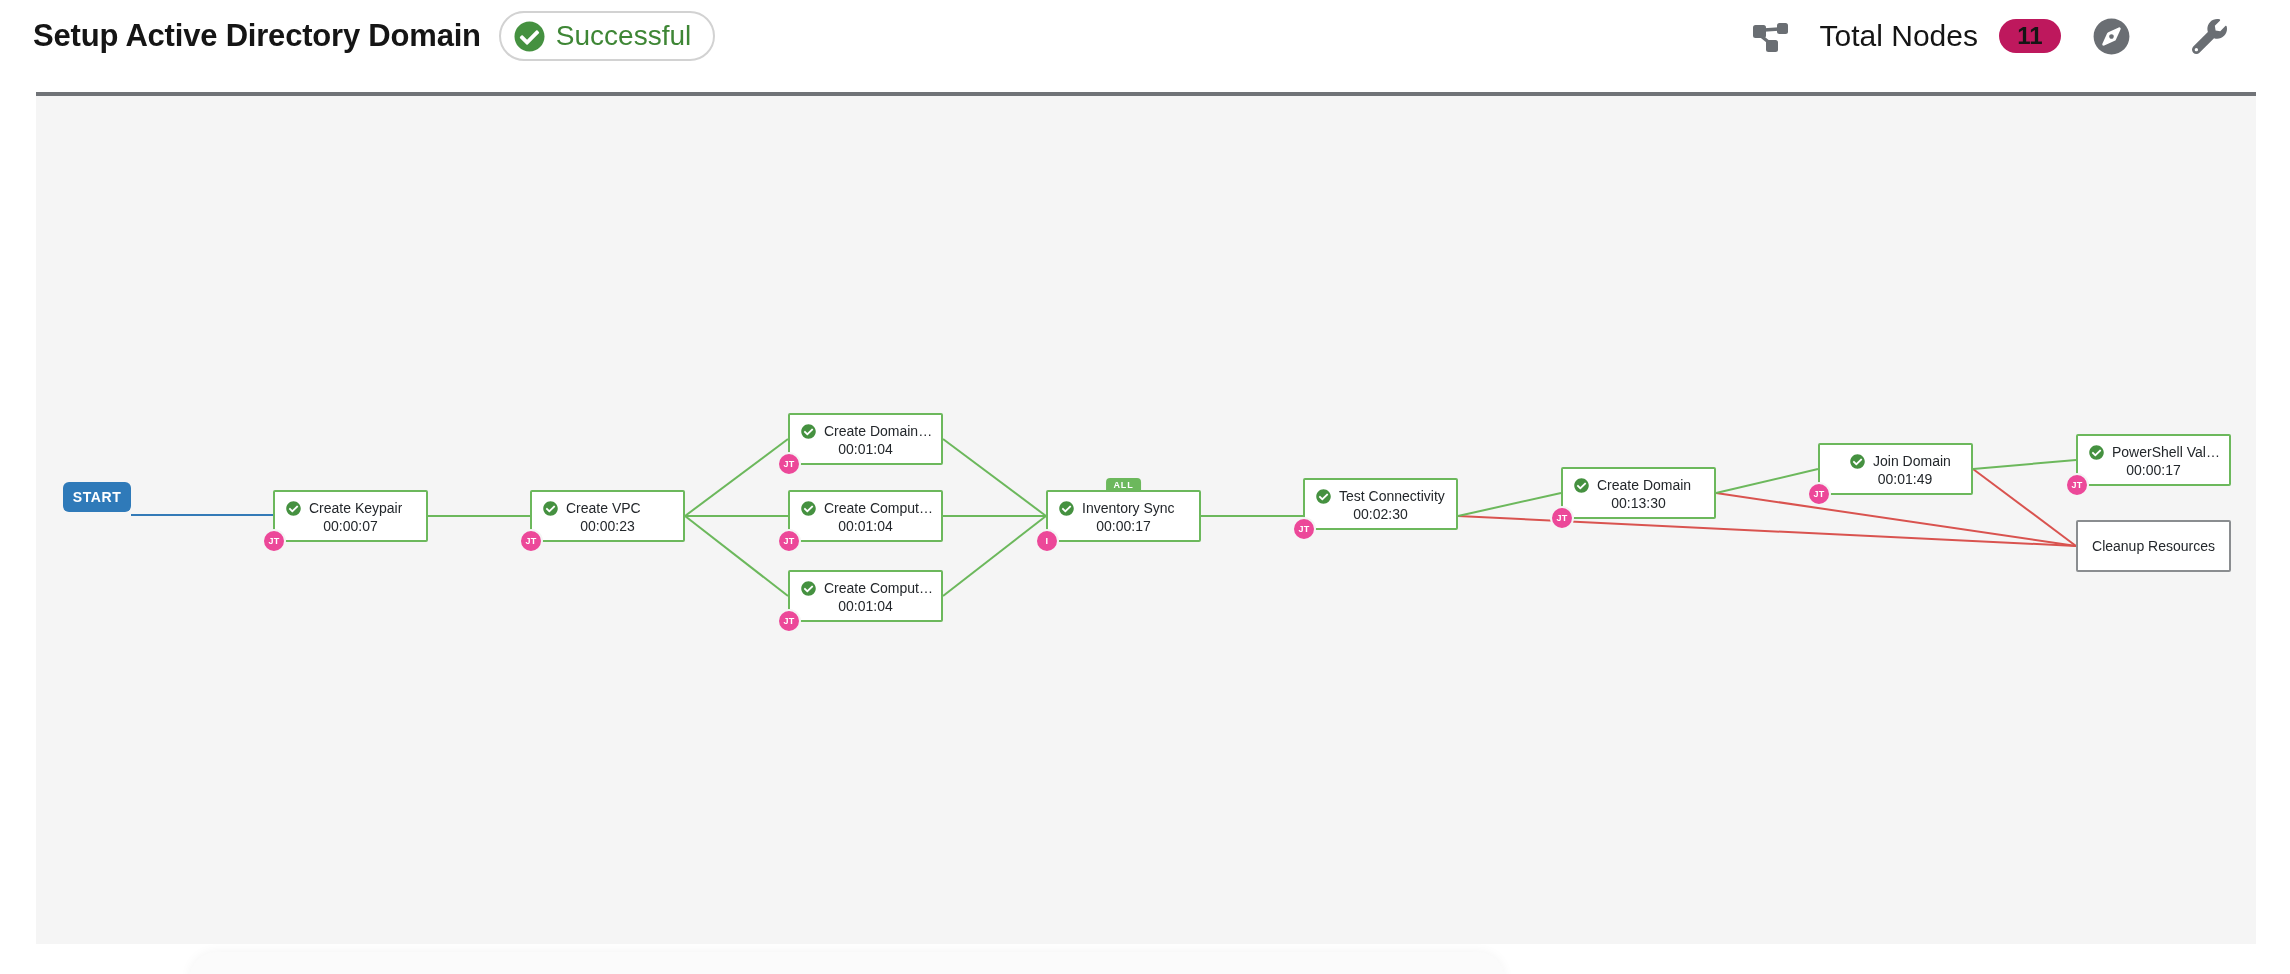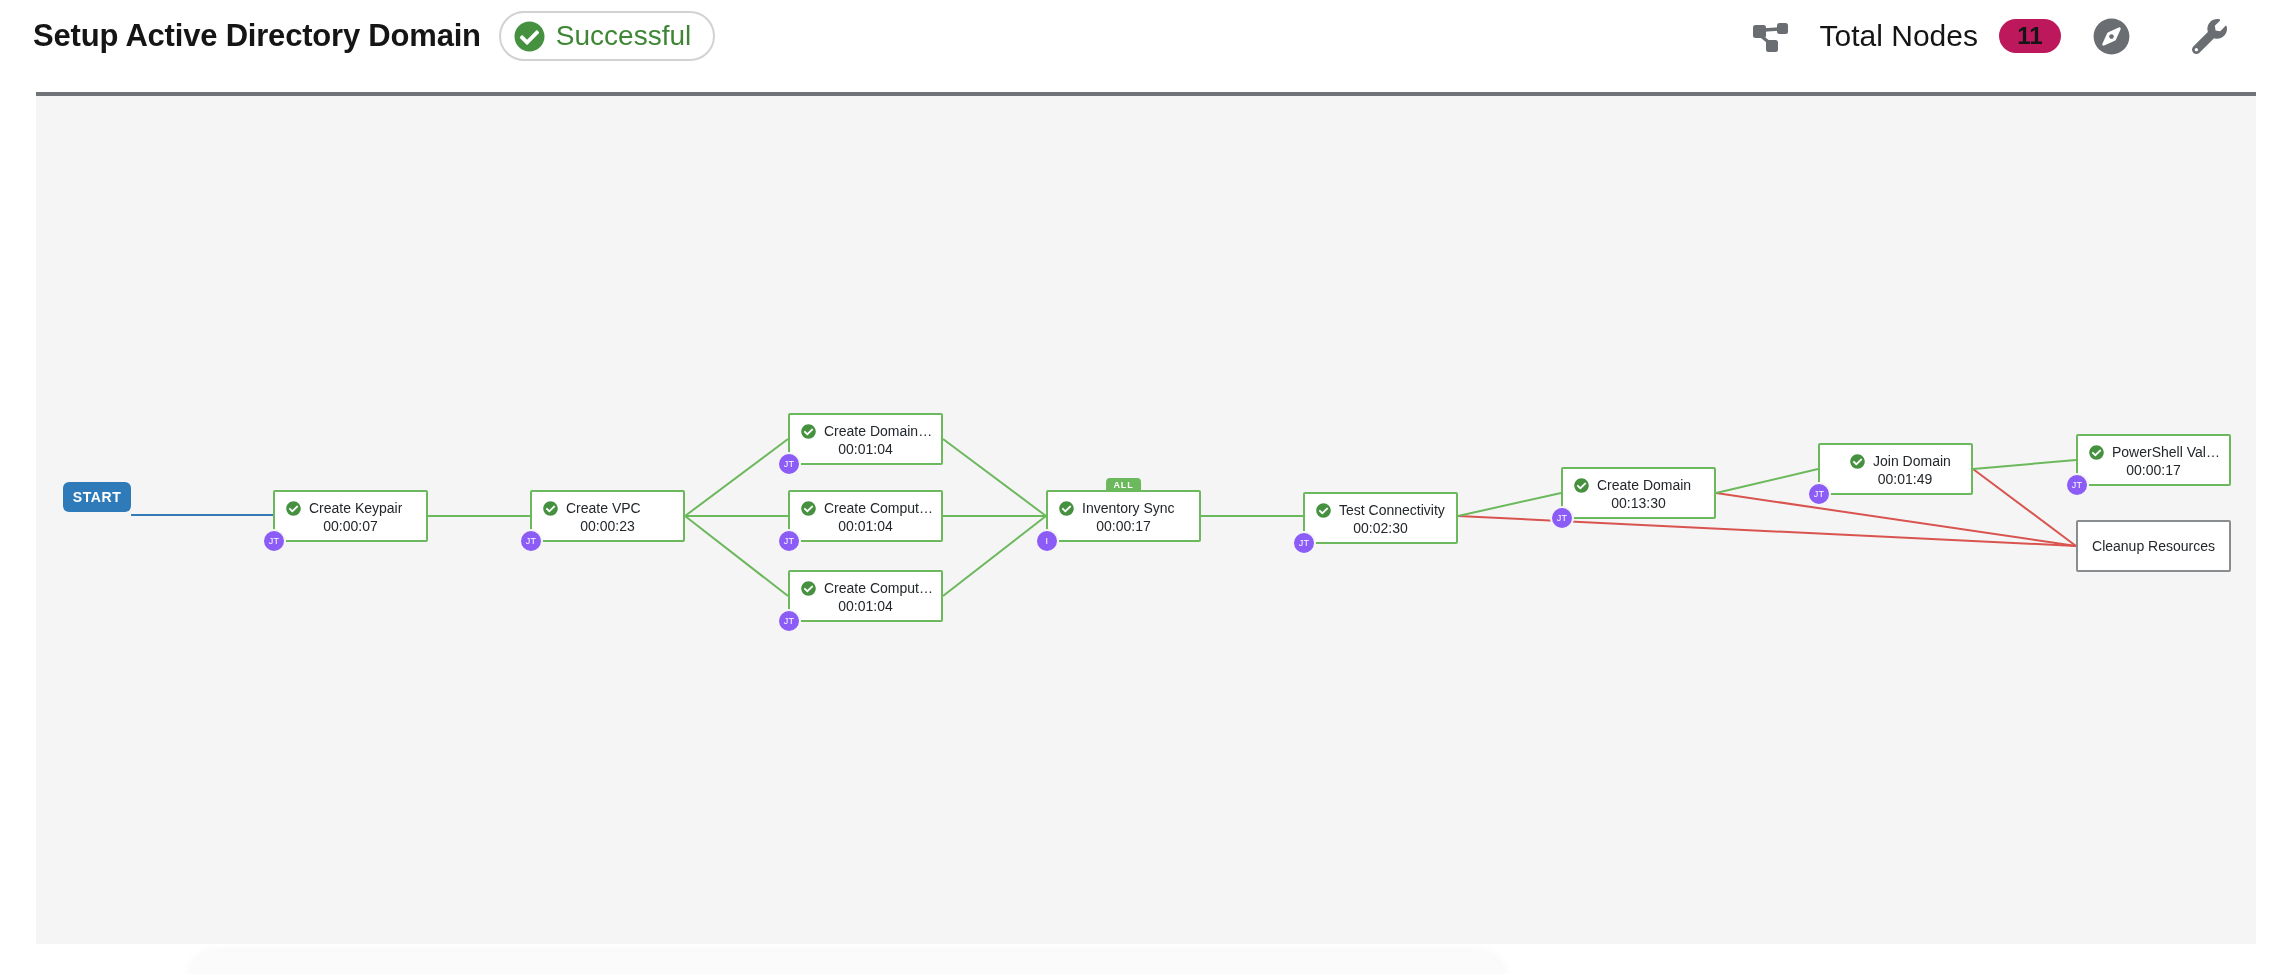--- a/index.html
+++ b/index.html
@@ -26,21 +26,21 @@
   .e-blue  { stroke:#337ab7; }
 
   .start-node { position:absolute; left:27px; top:386px; width:68px; height:30px; background:#2f7ab9; border-radius:6px; color:#ffffff; font-size:14px; font-weight:600; letter-spacing:0.6px; display:flex; align-items:center; justify-content:center; cursor:pointer; }
 
   .wf-node { position:absolute; width:155px; height:52px; background:#ffffff; border:2px solid #6cb85c; border-radius:2px; cursor:pointer; }
   .wf-node.pending { border-color:#8a8d90; }
   .wf-head { display:flex; align-items:center; gap:8px; padding:8px 8px 0 11px; }
   .wf-label { font-size:14px; color:#23272b; white-space:nowrap; overflow:hidden; text-overflow:ellipsis; }
   .wf-time { text-align:center; font-size:14px; color:#23272b; padding-top:2px; }
   .wf-center { display:flex; align-items:center; justify-content:center; height:100%; font-size:14px; color:#23272b; }
-  .jt-badge { position:absolute; left:-13px; bottom:-13px; width:24px; height:24px; border-radius:50%; background:#8b5cf6; border:2px solid #f5f5f5; color:#ffffff; font-size:9px; font-weight:400; display:flex; align-items:center; justify-content:center; letter-spacing:0.3px; }
+  .jt-badge { position:absolute; left:-13px; bottom:-13px; width:24px; height:24px; border-radius:50%; background:#ec4899; border:2px solid #f5f5f5; color:#ffffff; font-size:9px; font-weight:700; display:flex; align-items:center; justify-content:center; letter-spacing:0.3px; }
   .all-badge { position:absolute; top:-14px; left:50%; transform:translateX(-50%); background:#6cb85c; color:#ffffff; font-size:9px; font-weight:700; letter-spacing:0.8px; padding:2px 8px 1px 8px; border-radius:4px 4px 0 0; }
 
   .check-icon { width:15px; height:15px; flex:0 0 15px; display:block; }
   .big-check { width:31px; height:31px; display:block; }
 
   .bottom-card { position:absolute; left:190px; top:952px; width:1314px; height:30px; background:#fbfbfb; border-radius:26px 26px 0 0; box-shadow:0 0 12px rgba(0,0,0,0.05); }
 </style>
 </head>
 <body>
 
@@ -167,21 +167,21 @@
       <div class="wf-head">
         <svg class="check-icon" viewBox="0 0 512 512">
             <path fill="#459140" d="M504 256c0 136.967-111.033 248-248 248S8 392.967 8 256 119.033 8 256 8s248 111.033 248 248zm-276.686 131.314l184-184c6.248-6.248 6.248-16.379 0-22.627l-22.627-22.627c-6.248-6.248-16.379-6.249-22.628 0L216 308.118l-70.059-70.059c-6.248-6.248-16.379-6.248-22.628 0l-22.627 22.627c-6.248 6.248-6.248 16.379 0 22.627l104 104c6.249 6.25 16.379 6.25 22.628.001z"></path>
           </svg>
         <span class="wf-label">Inventory Sync</span>
       </div>
       <div class="wf-time">00:00:17</div>
       <span class="jt-badge">I</span>
     </div>
 
-    <div class="wf-node" style="left:1267px; top:396px;">
+    <div class="wf-node" style="left:1267px; top:382px;">
       <div class="wf-head">
         <svg class="check-icon" viewBox="0 0 512 512">
             <path fill="#459140" d="M504 256c0 136.967-111.033 248-248 248S8 392.967 8 256 119.033 8 256 8s248 111.033 248 248zm-276.686 131.314l184-184c6.248-6.248 6.248-16.379 0-22.627l-22.627-22.627c-6.248-6.248-16.379-6.249-22.628 0L216 308.118l-70.059-70.059c-6.248-6.248-16.379-6.248-22.628 0l-22.627 22.627c-6.248 6.248-6.248 16.379 0 22.627l104 104c6.249 6.25 16.379 6.25 22.628.001z"></path>
           </svg>
         <span class="wf-label">Test Connectivity</span>
       </div>
       <div class="wf-time">00:02:30</div>
       <span class="jt-badge">JT</span>
     </div>
 

